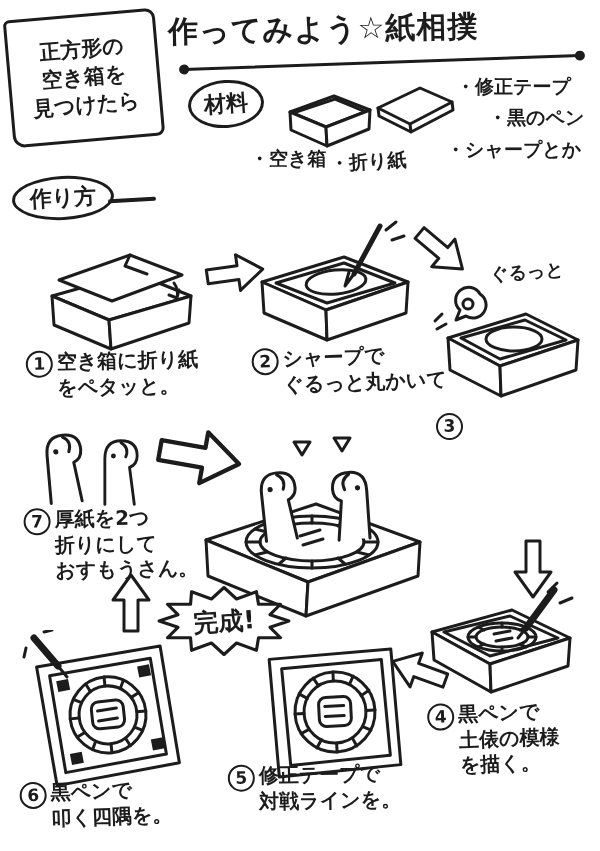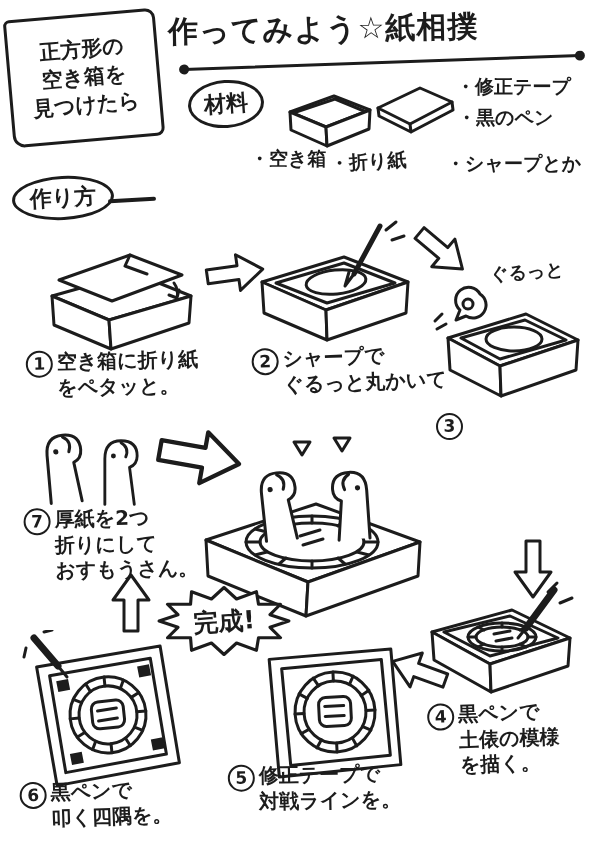--- a/index.html
+++ b/index.html
@@ -64,22 +64,22 @@
   <svg class="abs" style="left:372px;top:78px" width="85" height="68" viewBox="0 0 85 68">
     <g class="ink">
       <path class="paper" d="M6,30 L48,10 L80,24 L38,46 Z"></path>
       <path d="M6,30 L7,38 L39,54 L38,46 M80,24 L81,32 L39,54"></path>
     </g>
   </svg>
 
   <div class="mat-label" style="left:250px;top:146px">・空き箱</div>
   <div class="mat-label" style="left:330px;top:149px;transform:rotate(-3deg)">・折り紙</div>
   <div class="mat-label" style="left:456px;top:74px">・修正テープ</div>
-  <div class="mat-label" style="left:457px;top:105px">・黒のペン</div>
-  <div class="mat-label" style="left:446px;top:151px">・シャープとか</div>
+  <div class="mat-label" style="left:488px;top:105px">・黒のペン</div>
+  <div class="mat-label" style="left:446px;top:137px">・シャープとか</div>
 
   <div class="abs badge" style="left:12px;top:176px;width:102px;height:44px;transform:rotate(-3deg)">作り方</div>
   <div class="abs howto-line"></div>
 
   <svg class="abs" style="left:28px;top:226px" width="180" height="128" viewBox="0 0 180 128">
     <g class="ink">
       <path class="paper" d="M24,70 L106,47 L163,70 L81,94 Z"></path>
       <path class="paper" d="M24,70 L26,99 L83,123 L81,94 Z"></path>
       <path class="paper" d="M81,94 L83,123 L161,97 L163,70 Z"></path>
       <path class="paper" d="M31,54 L102,29 L154,49 L84,75 Z"></path>

